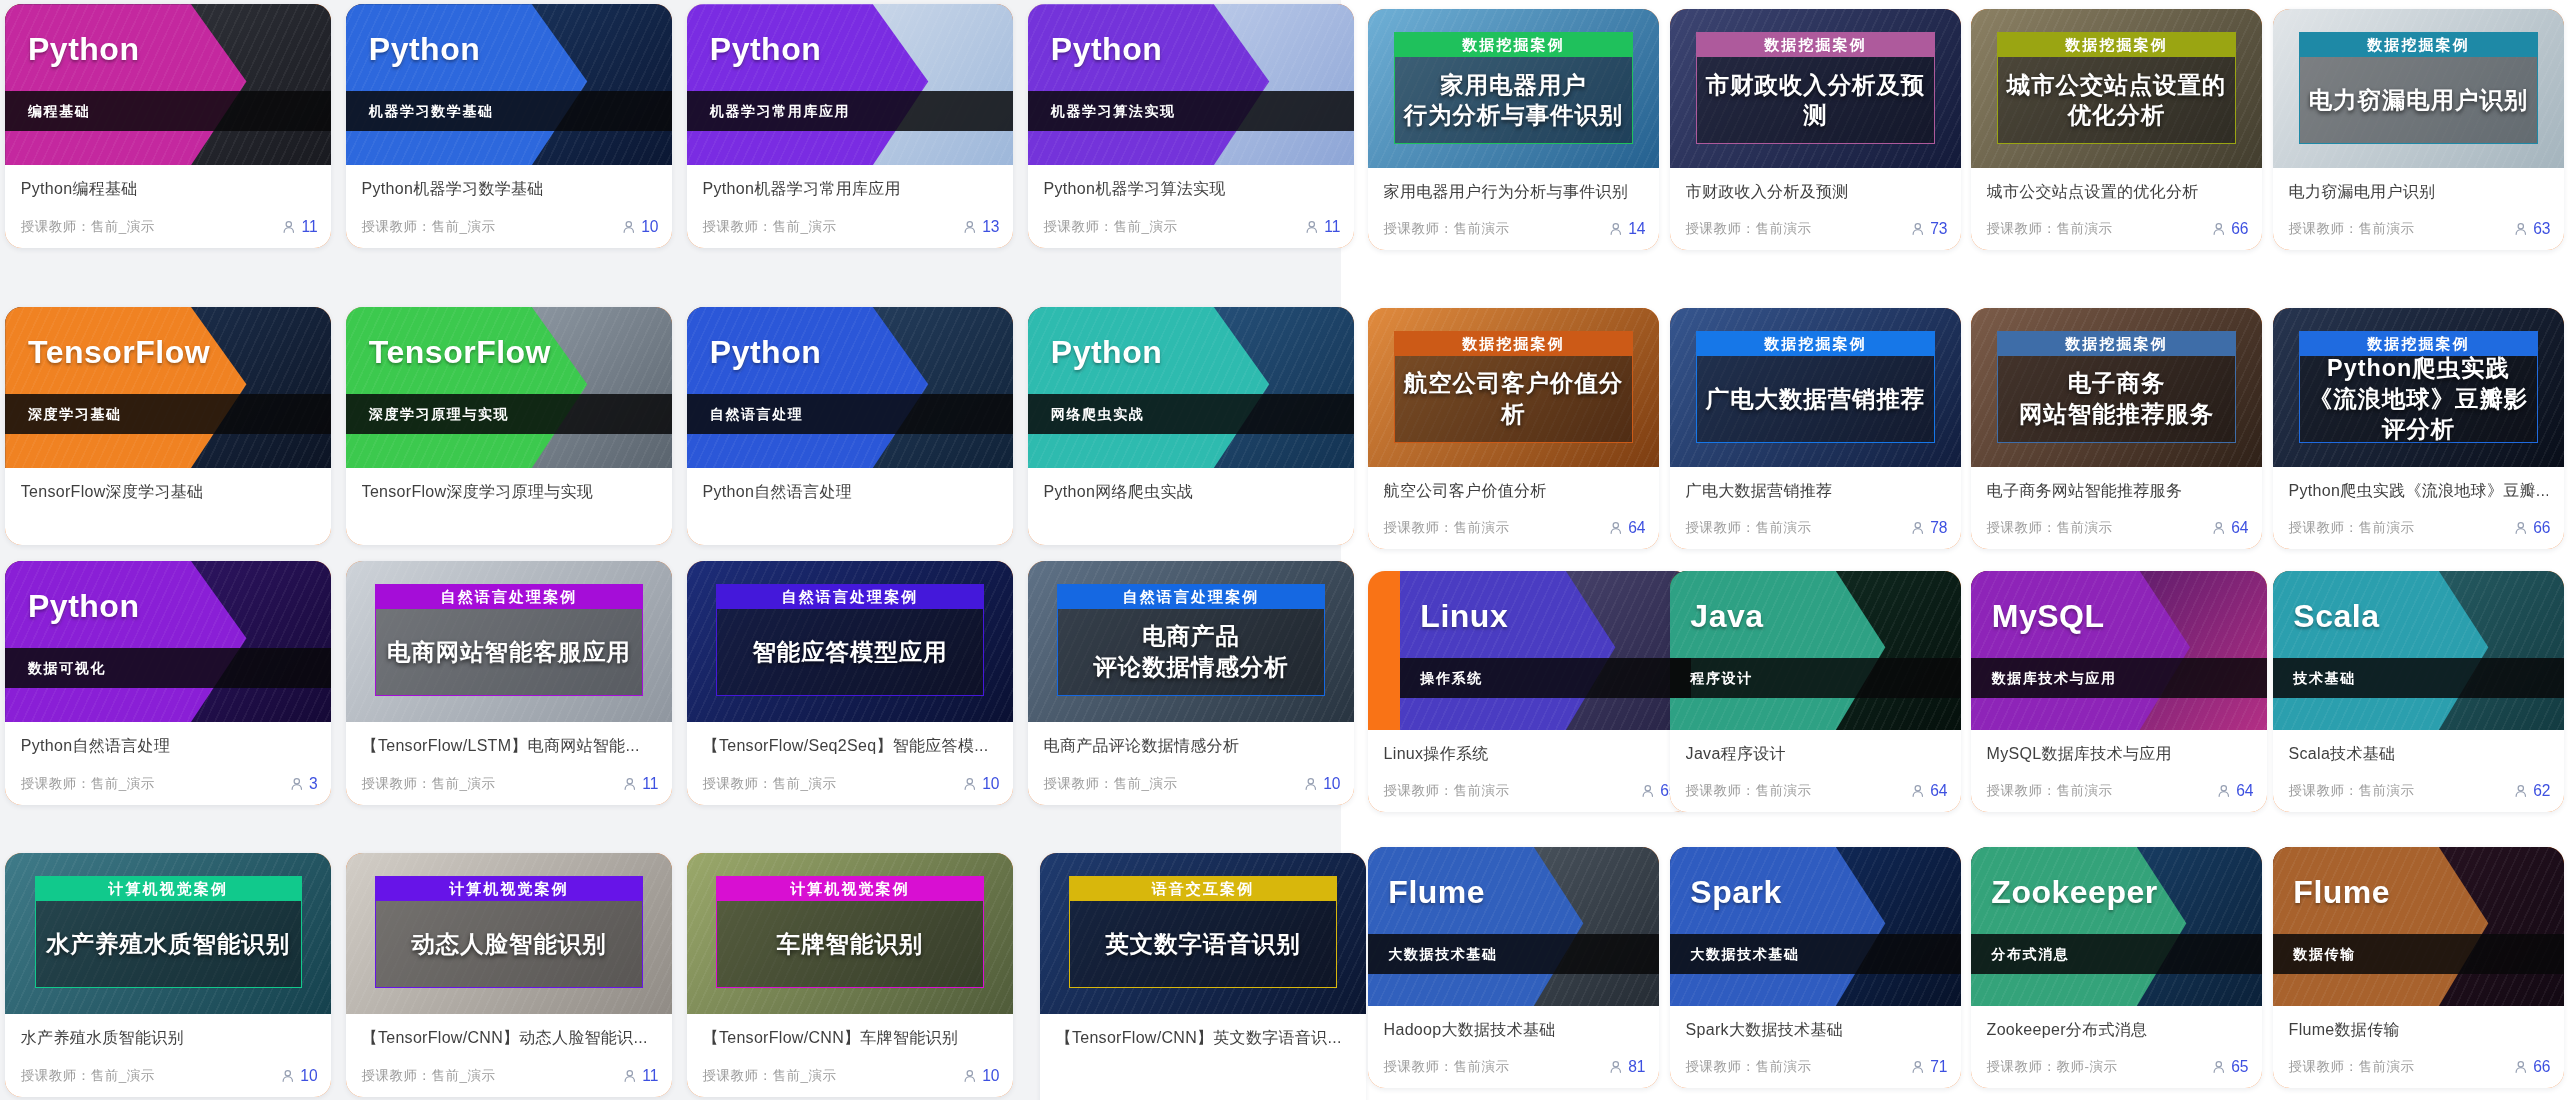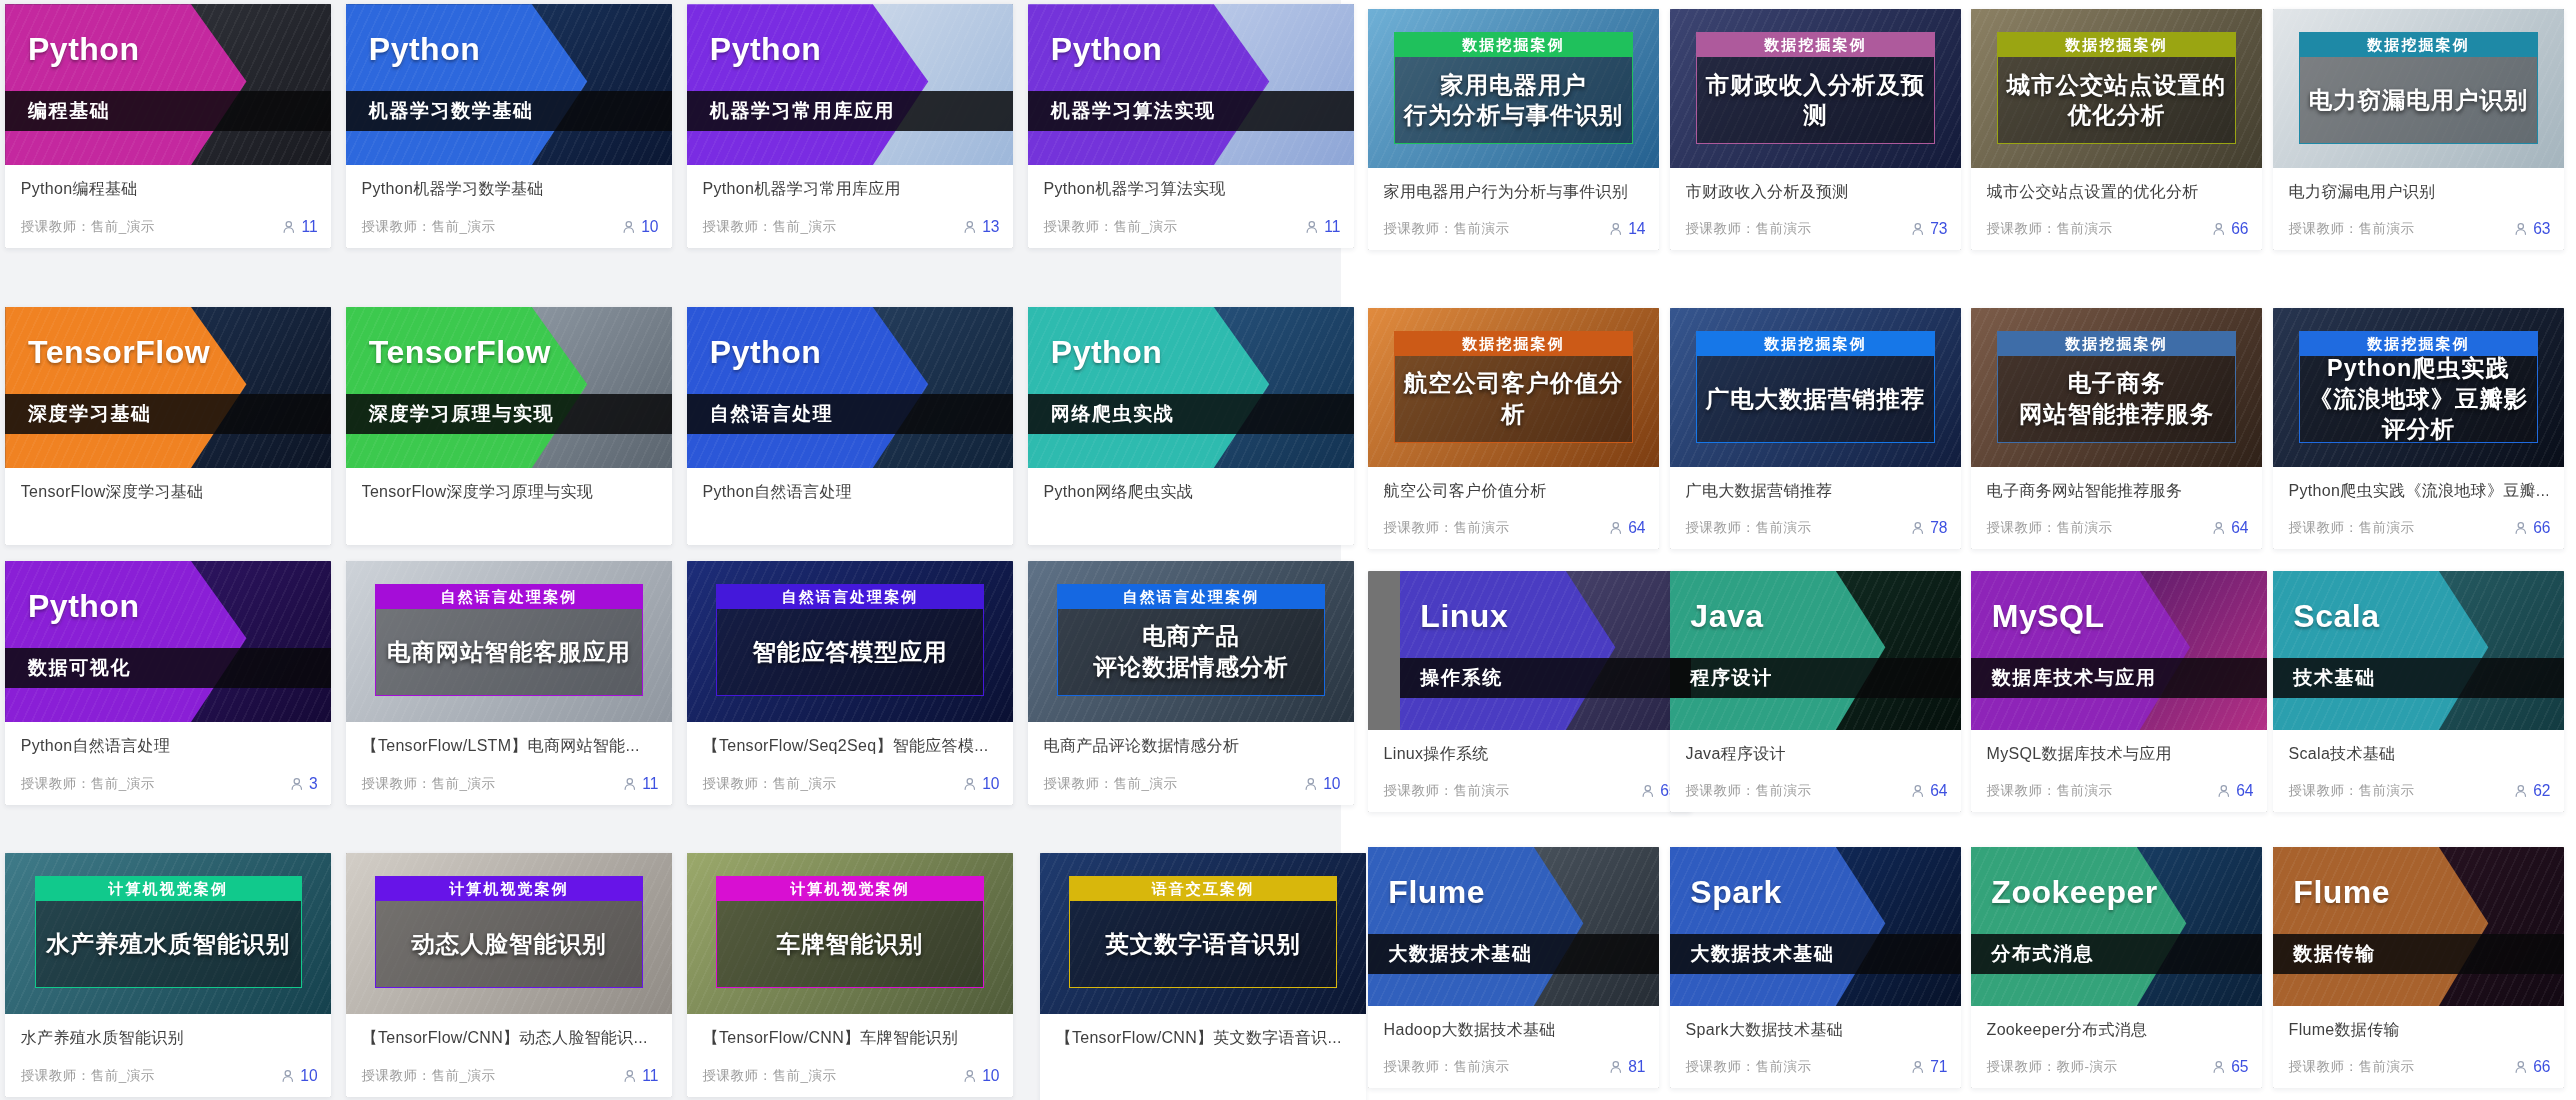--- a/index.html
+++ b/index.html
@@ -6,21 +6,21 @@
   body{
     width:2576px;height:1100px;position:relative;overflow:hidden;
     background:#f2f3f5;
     font-family:"Liberation Sans","DejaVu Sans",sans-serif;
   }
   .panel{position:absolute;top:0;bottom:0;}
   #panel-left{left:0;width:1341px;background:#f2f3f5;}
   #panel-right{left:1341px;right:0;background:#ffffff;}
   #cards-root{position:absolute;inset:0;}
   .card{
-    position:absolute;background:#737373;border-radius:1px;overflow:hidden;
+    position:absolute;background:#f97316;border-radius:17px;overflow:hidden;
     box-shadow:0 1.6px 5.2px rgba(30,40,60,.08);
   }
   .thumb{
     position:relative;width:100%;height:var(--thumbH,161px);overflow:hidden;
     background:linear-gradient(135deg,var(--bg1,#333),var(--bg2,#111));
   }
   .thumb::after{
     content:"";position:absolute;inset:0;pointer-events:none;
     background:repeating-linear-gradient(115deg,rgba(255,255,255,.05) 0 1.6px,transparent 1.6px 8.3px);
   }
@@ -33,21 +33,21 @@
   .sub-band{
     position:absolute;left:0;right:0;top:87px;height:40px;
     background:rgba(8,8,10,.84);z-index:2;
   }
   .t-title{
     position:absolute;left:7%;top:27px;z-index:3;color:#fff;font-weight:bold;
     font-size:32px;letter-spacing:0.5px;text-shadow:0 1.6px 3.1px rgba(0,0,0,.35);white-space:nowrap;
   }
   .t-sub{
     position:absolute;left:7%;top:0;line-height:40px;color:#fff;font-weight:bold;
-    font-size:19px;letter-spacing:1.6px;white-space:nowrap;
+    font-size:14px;letter-spacing:1.6px;white-space:nowrap;
   }
   
   .banner{
     position:absolute;left:9%;width:82%;top:23px;height:25px;z-index:3;
     background:var(--banner,#16a);color:#fff;font-size:15px;font-weight:bold;
     letter-spacing:2.1px;text-align:center;line-height:25px;white-space:nowrap;
   }
   .case-box{
     position:absolute;left:9%;width:82%;top:48px;height:87px;z-index:2;
     background:rgba(15,15,18,.46);

